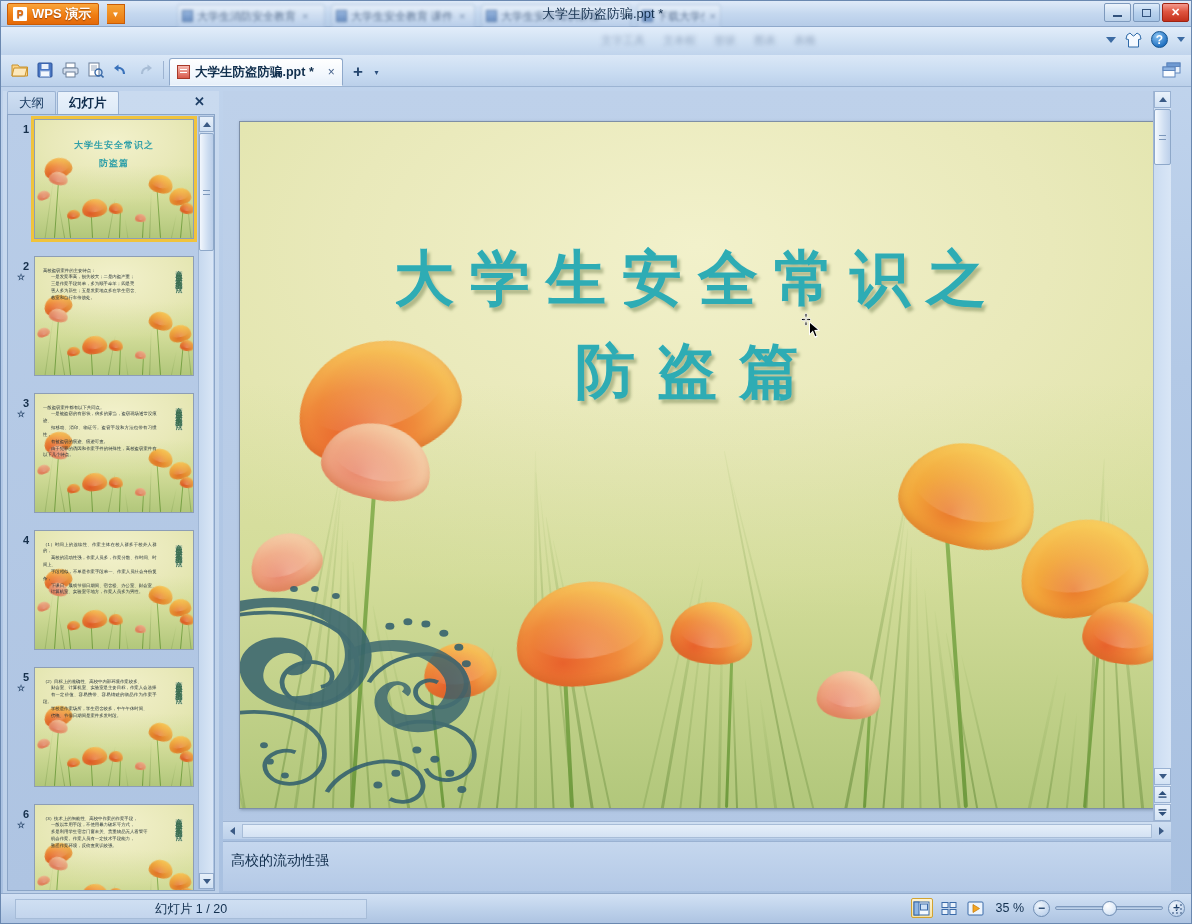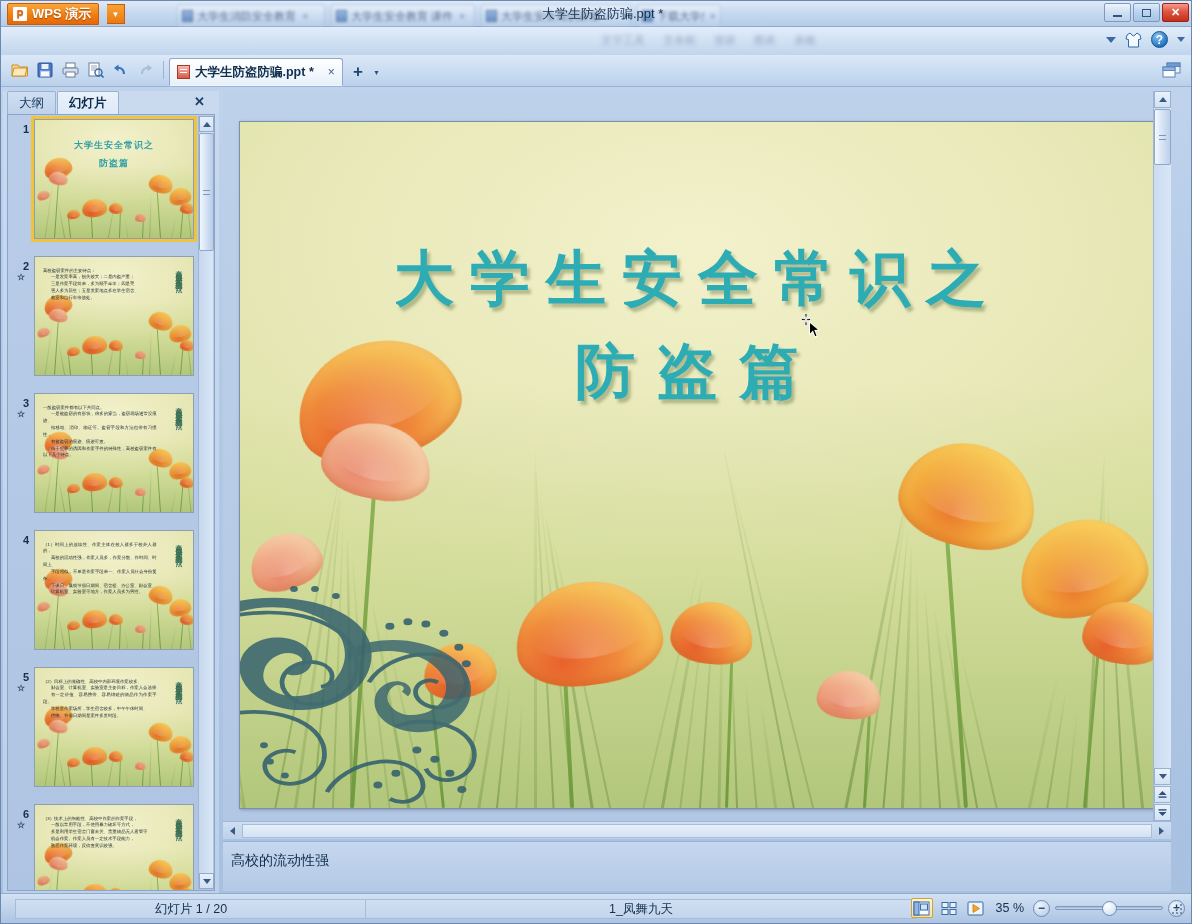--- a/index.html
+++ b/index.html
@@ -1119,21 +1119,20 @@
         </div>
     </div>
   </div>
 
   <div class="notes">
     <div class="notes-text">高校的流动性强</div>
   </div>
 
   <div class="statusbar">
     <div class="st-pane" style="left:8px; width:352px;margin-left:6px;">幻灯片 1 / 20</div>
-    <div class="st-pane" style="left:364px; width:552px;">1_凤舞九天</div>
 
     <div class="st-right">
       <div class="vbtn active">
         <svg width="17" height="15" viewBox="0 0 17 15">
             <rect x="1" y="1" width="15" height="13" fill="#f6fbff" stroke="#3a6aa8"></rect>
             <rect x="1" y="1" width="5" height="13" fill="#8fb6e4" stroke="#3a6aa8"></rect>
             <rect x="7.5" y="3" width="7" height="6" fill="#cfe2f7" stroke="#3a6aa8"></rect>
           </svg>
       </div>
       <div class="vbtn">

